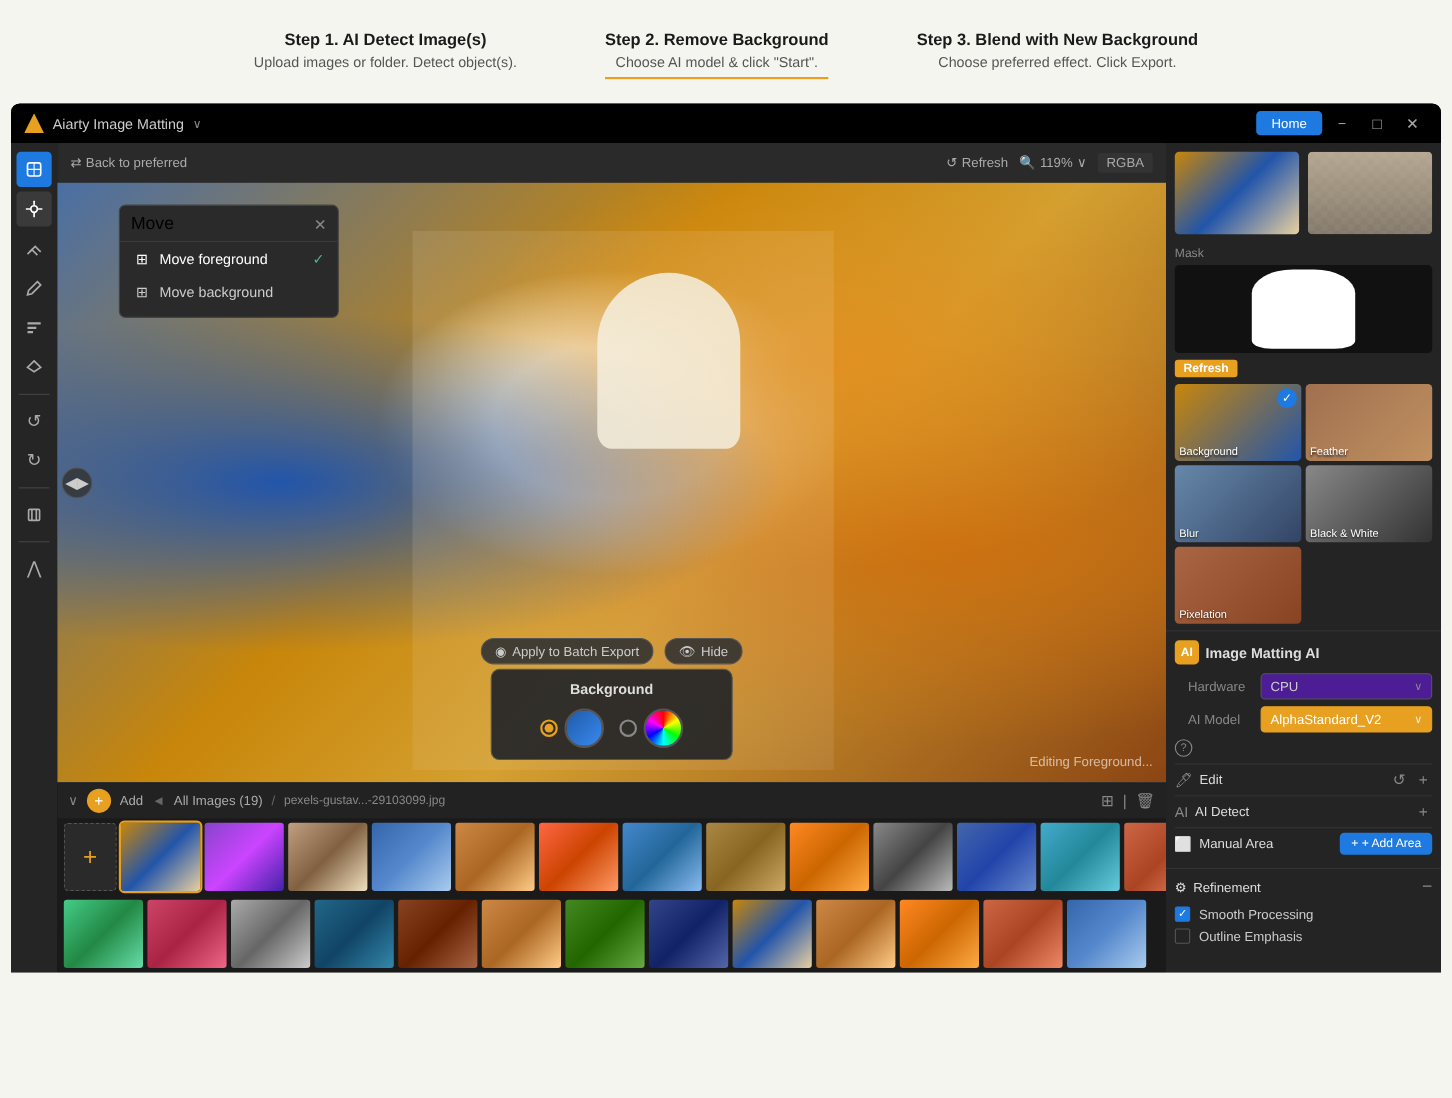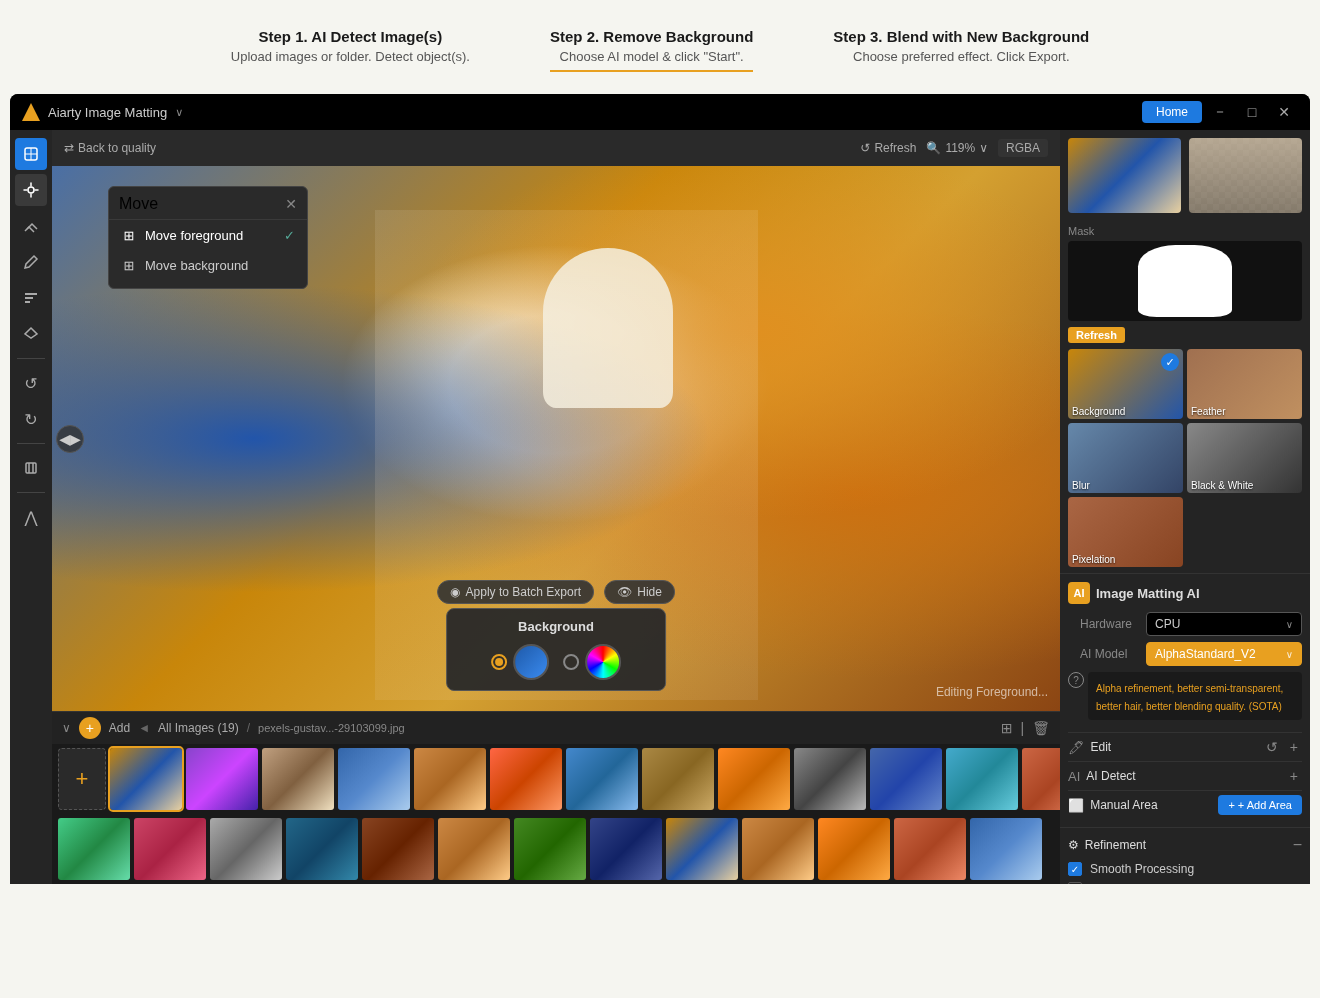--- a/index.html
+++ b/index.html
@@ -639,21 +639,21 @@
 
     .panel-row {
       display: flex;
       align-items: center;
       margin-bottom: 6px;
       gap: 6px;
     }
     .panel-label { color: #888; font-size: 12px; min-width: 60px; margin-left: 12px; }
     .panel-select {
       flex: 1;
-      background: #000000;
+      background: #4c1d95;
       border: 1px solid #555;
       border-radius: 4px;
       color: #ccc;
       font-size: 12px;
       padding: 4px 8px;
       display: flex;
       align-items: center;
       justify-content: space-between;
       cursor: pointer;
     }
@@ -860,21 +860,21 @@
       </button>
       <div class="tool-separator"></div>
       <button class="tool-btn">⋀</button>
     </div>
 
     <div class="canvas-area">
 
       <div class="canvas-toolbar">
         <button class="canvas-toolbar-btn">
           <span>⇄</span>
-          <span>Back to quality</span>
+          <span>Back to preferred</span>
         </button>
         <div class="canvas-toolbar-right">
           <button class="canvas-toolbar-btn">
             <span>↺</span>
             <span>Refresh</span>
           </button>
           <div class="zoom-display">
             <span>🔍</span>
             <span>119%</span>
             <span>∨</span>
@@ -1040,23 +1040,20 @@
         <div class="panel-row">
           <span class="panel-label">AI Model</span>
           <div class="panel-select model-select">
             <span>AlphaStandard_V2</span>
             <span class="panel-select-arrow">∨</span>
           </div>
         </div>
 
         <div style="display:flex;align-items:flex-start;gap:4px;margin-bottom:6px;">
           <span class="q-icon">?</span>
-          <div class="model-desc" style="flex:1">
-            <span class="model-desc-text">Alpha refinement, better semi-transparent, better hair, better blending quality. (SOTA)</span>
-          </div>
         </div>
 
         <div class="divider-line"></div>
 
         <div class="panel-action-row">
           <div class="panel-action-label">
             <span class="panel-action-icon">🖊</span>
             <span>Edit</span>
           </div>
           <div class="panel-action-btns">

